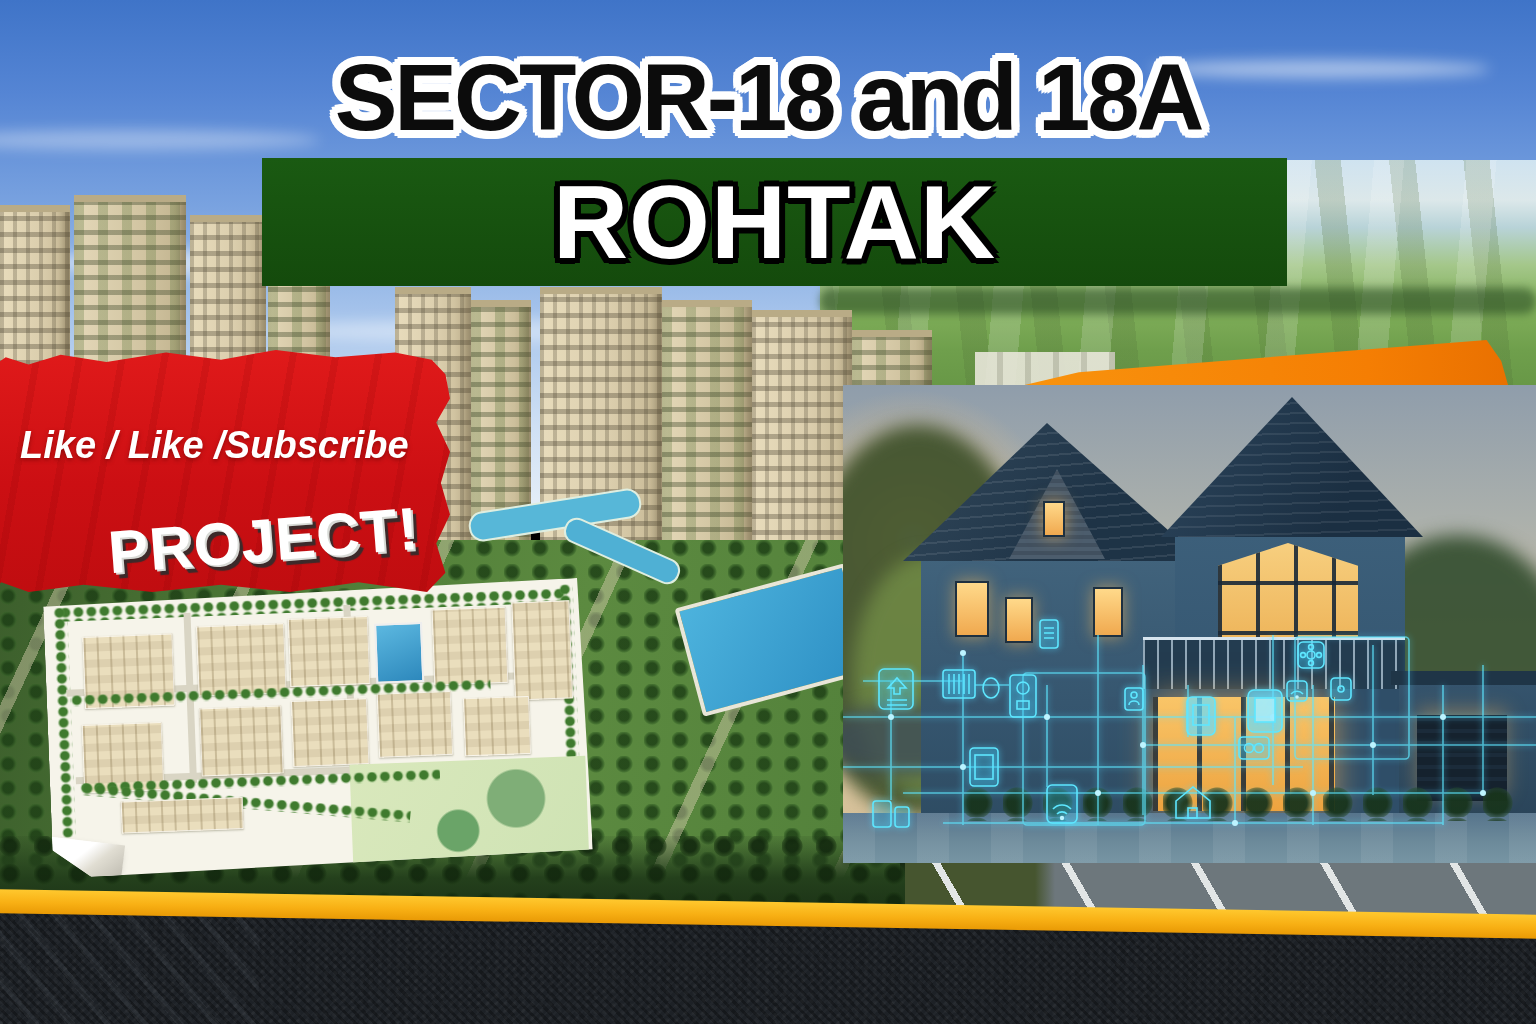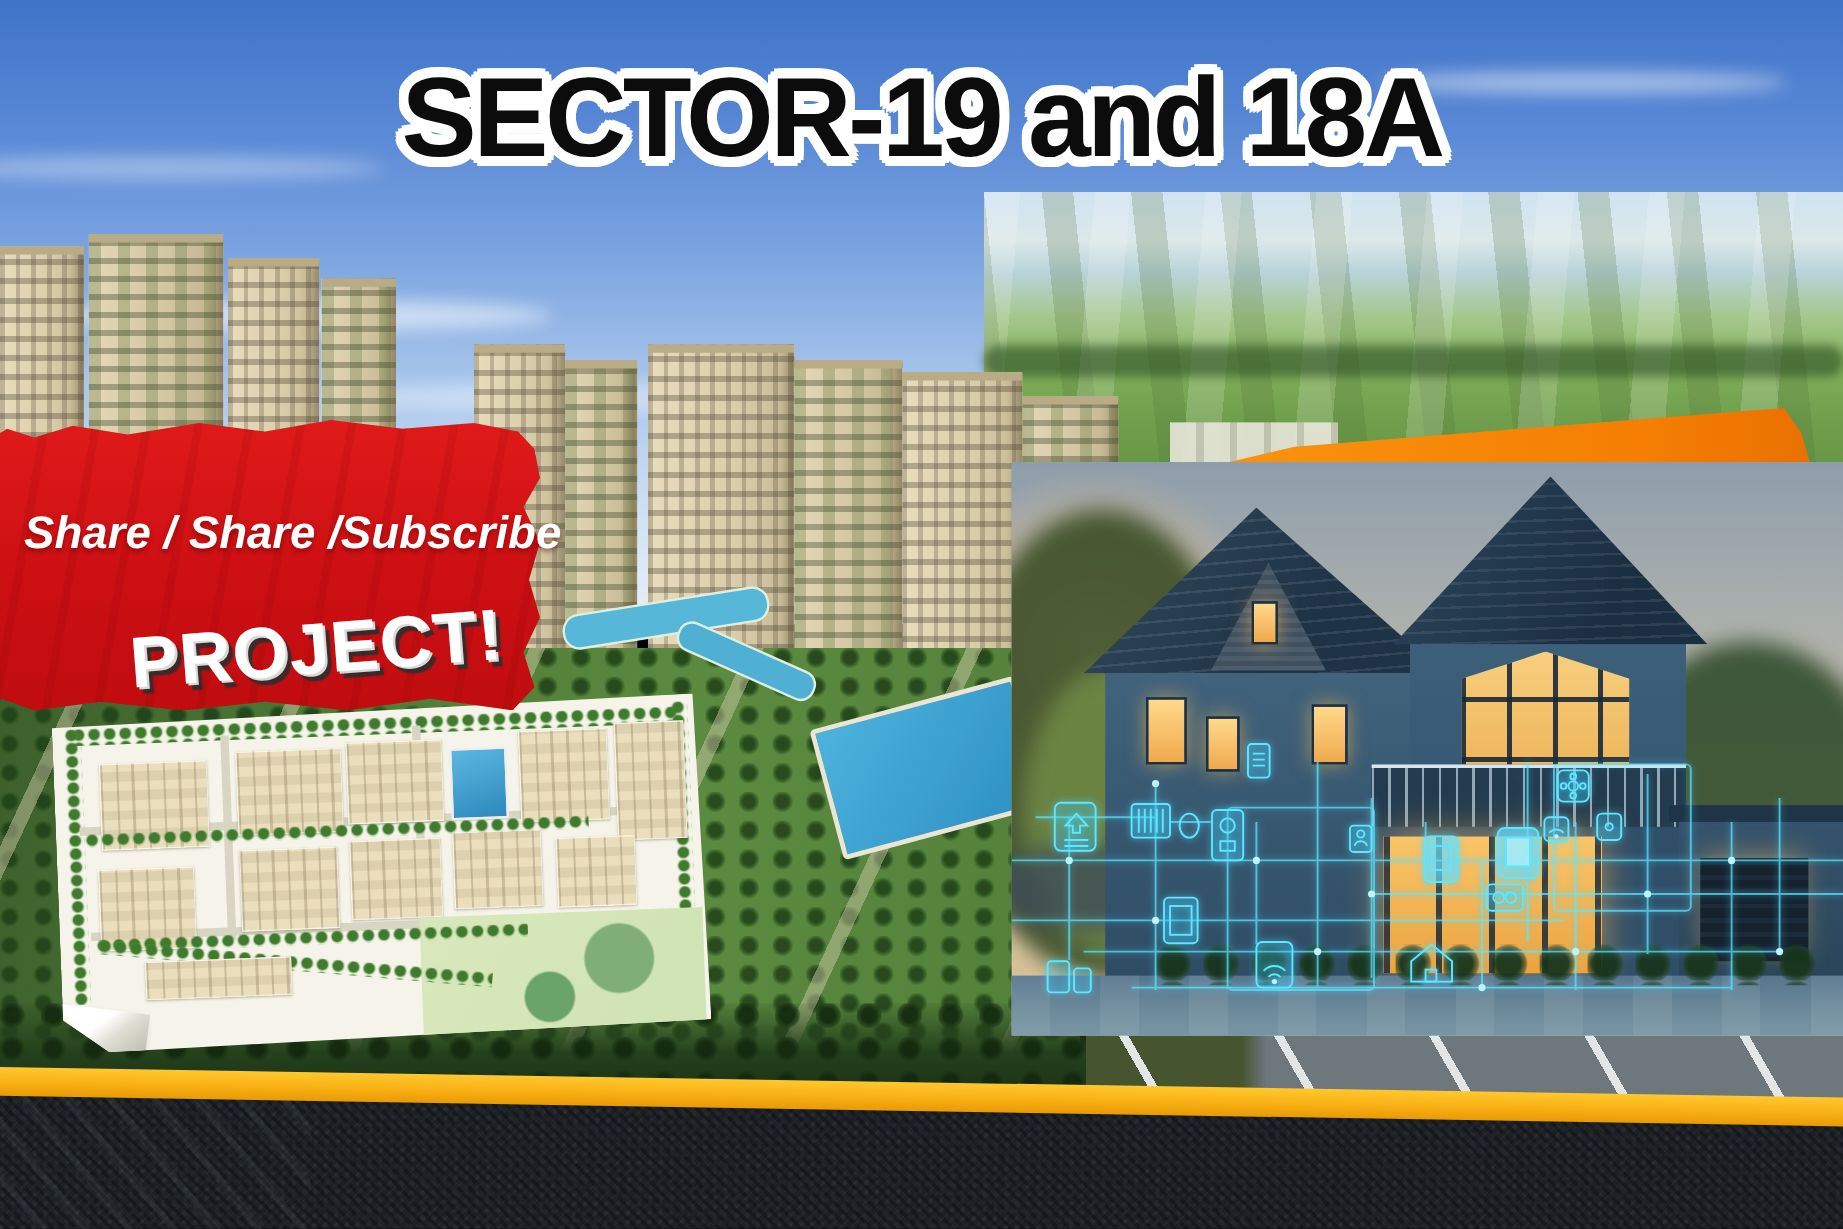--- a/index.html
+++ b/index.html
@@ -368,21 +368,24 @@
     <div class="abs cluster" style="left:416px;top:116px;width:64px;height:56px"></div>
     <div class="abs plan-pool"></div>
     <div class="abs plan-park"></div>
     <div class="abs dots pb-mid"></div>
     <div class="abs dots pb-mid2"></div>
     <div class="abs dots pb-curve"></div>
     <div class="abs cluster" style="left:70px;top:206px;width:120px;height:30px"></div>
     <div class="abs plan-curl"></div>
   </div>
 
-  <div class="abs title z4">SECTOR-19 and 18A</div>
+  <div class="abs green-banner z4">
+    <span class="loc">ROHTAK</span>
+  </div>
+  <div class="abs title z4">SECTOR-18 and 18A</div>
   <div class="abs red-banner z4"></div>
-  <div class="abs cta z4">Share / Share /Subscribe</div>
+  <div class="abs cta z4">Like / Like /Subscribe</div>
   <div class="abs project z4">PROJECT!</div>
 
   <div class="abs stripe"></div>
   <div class="abs band"></div>
 
 </div>
 
 </body></html>

